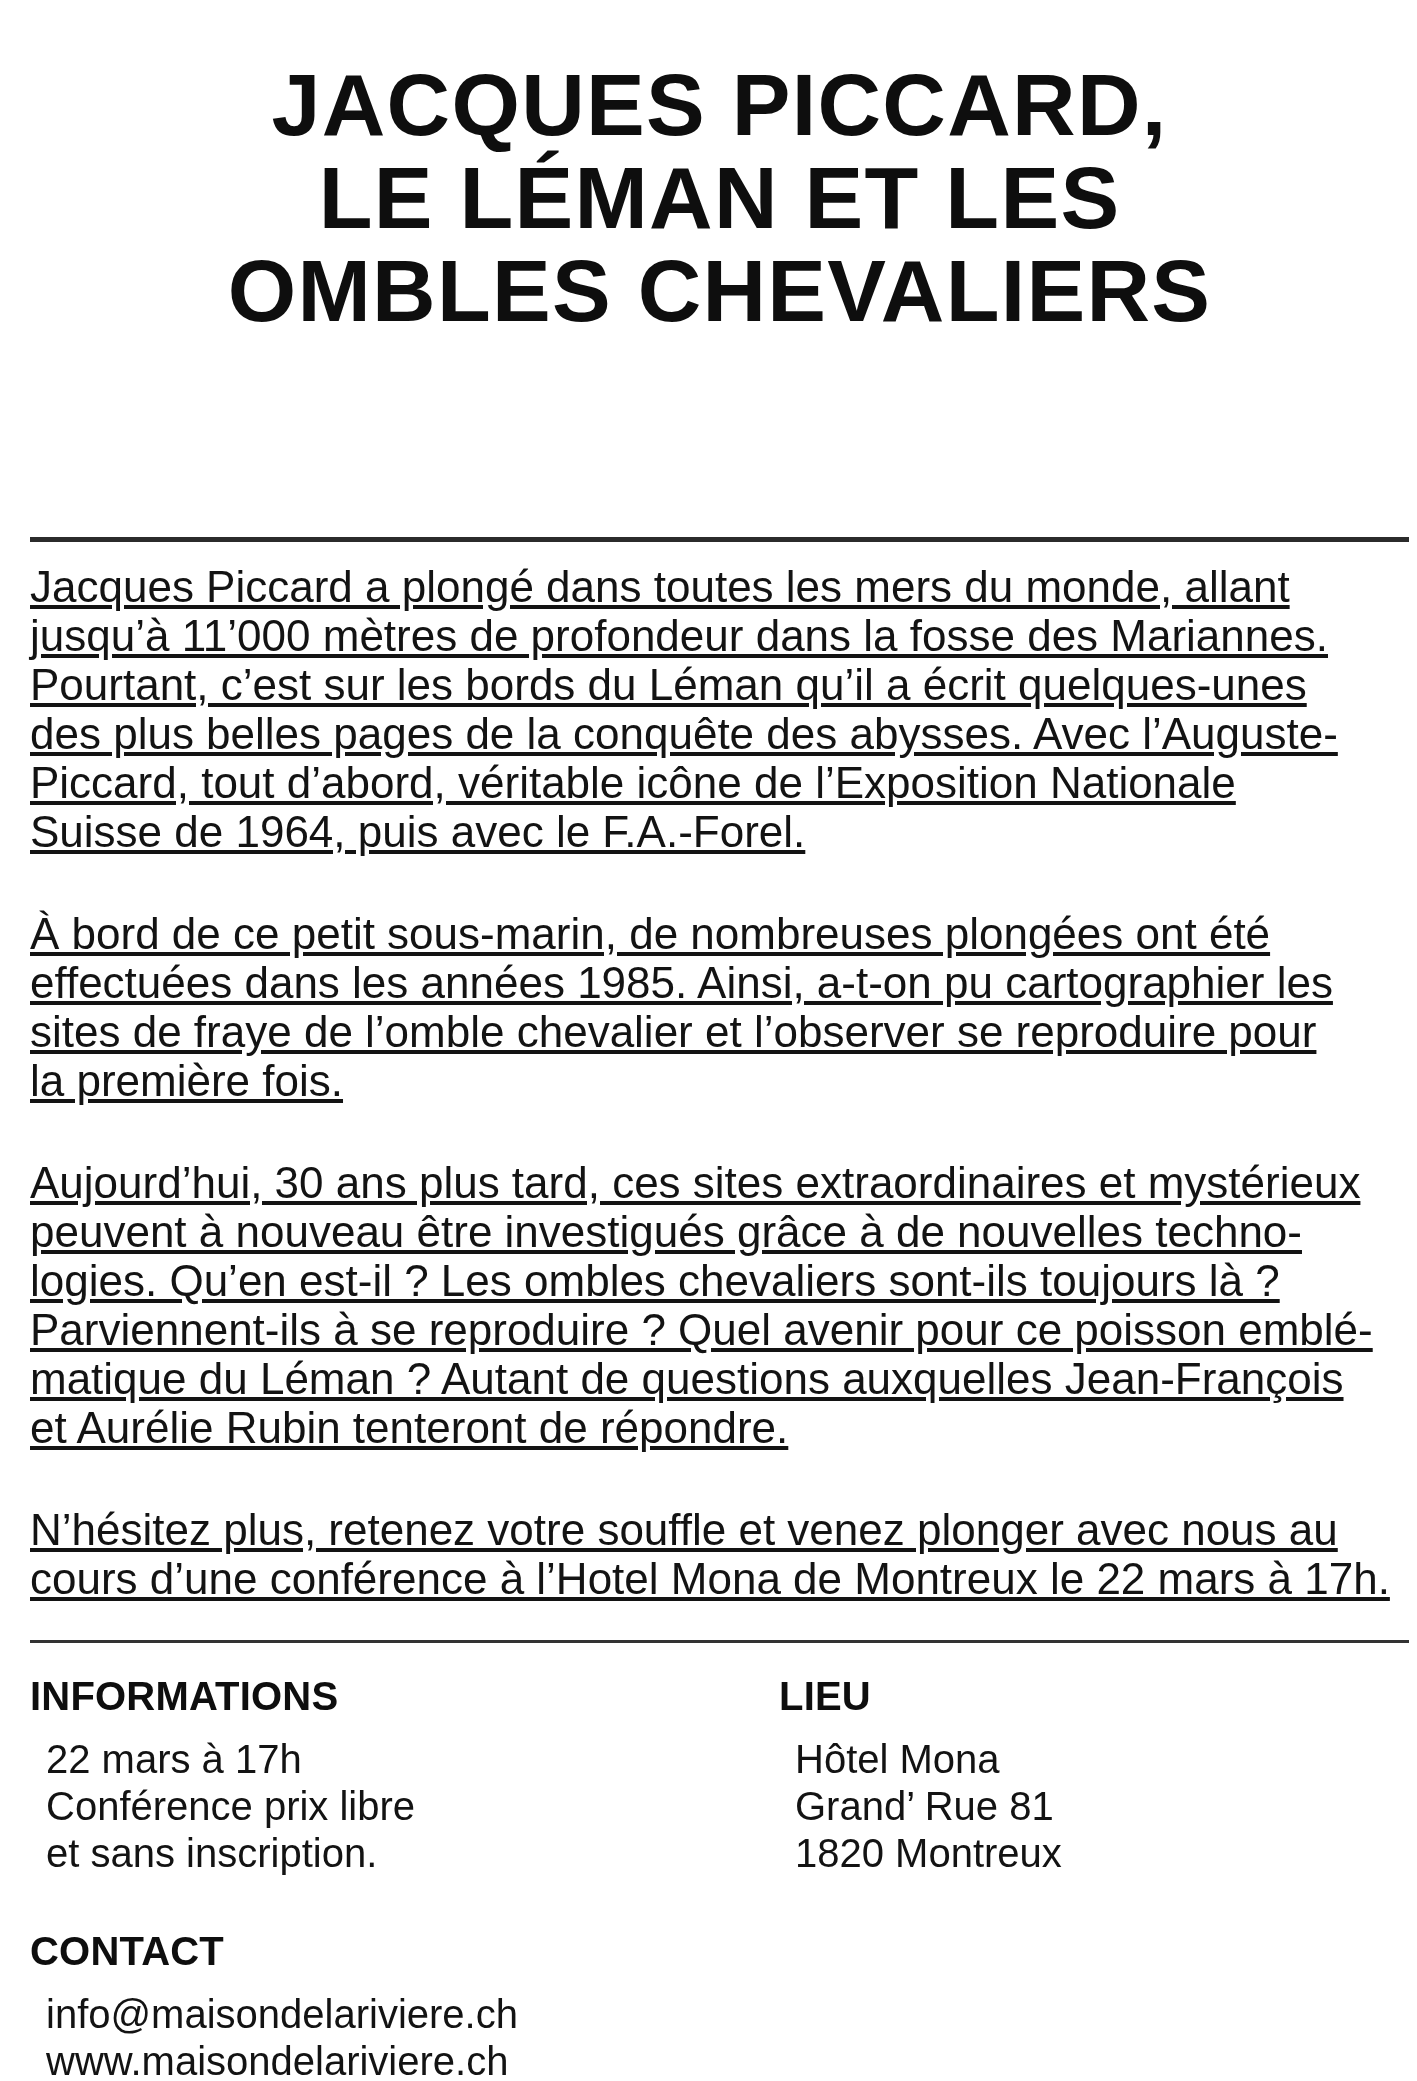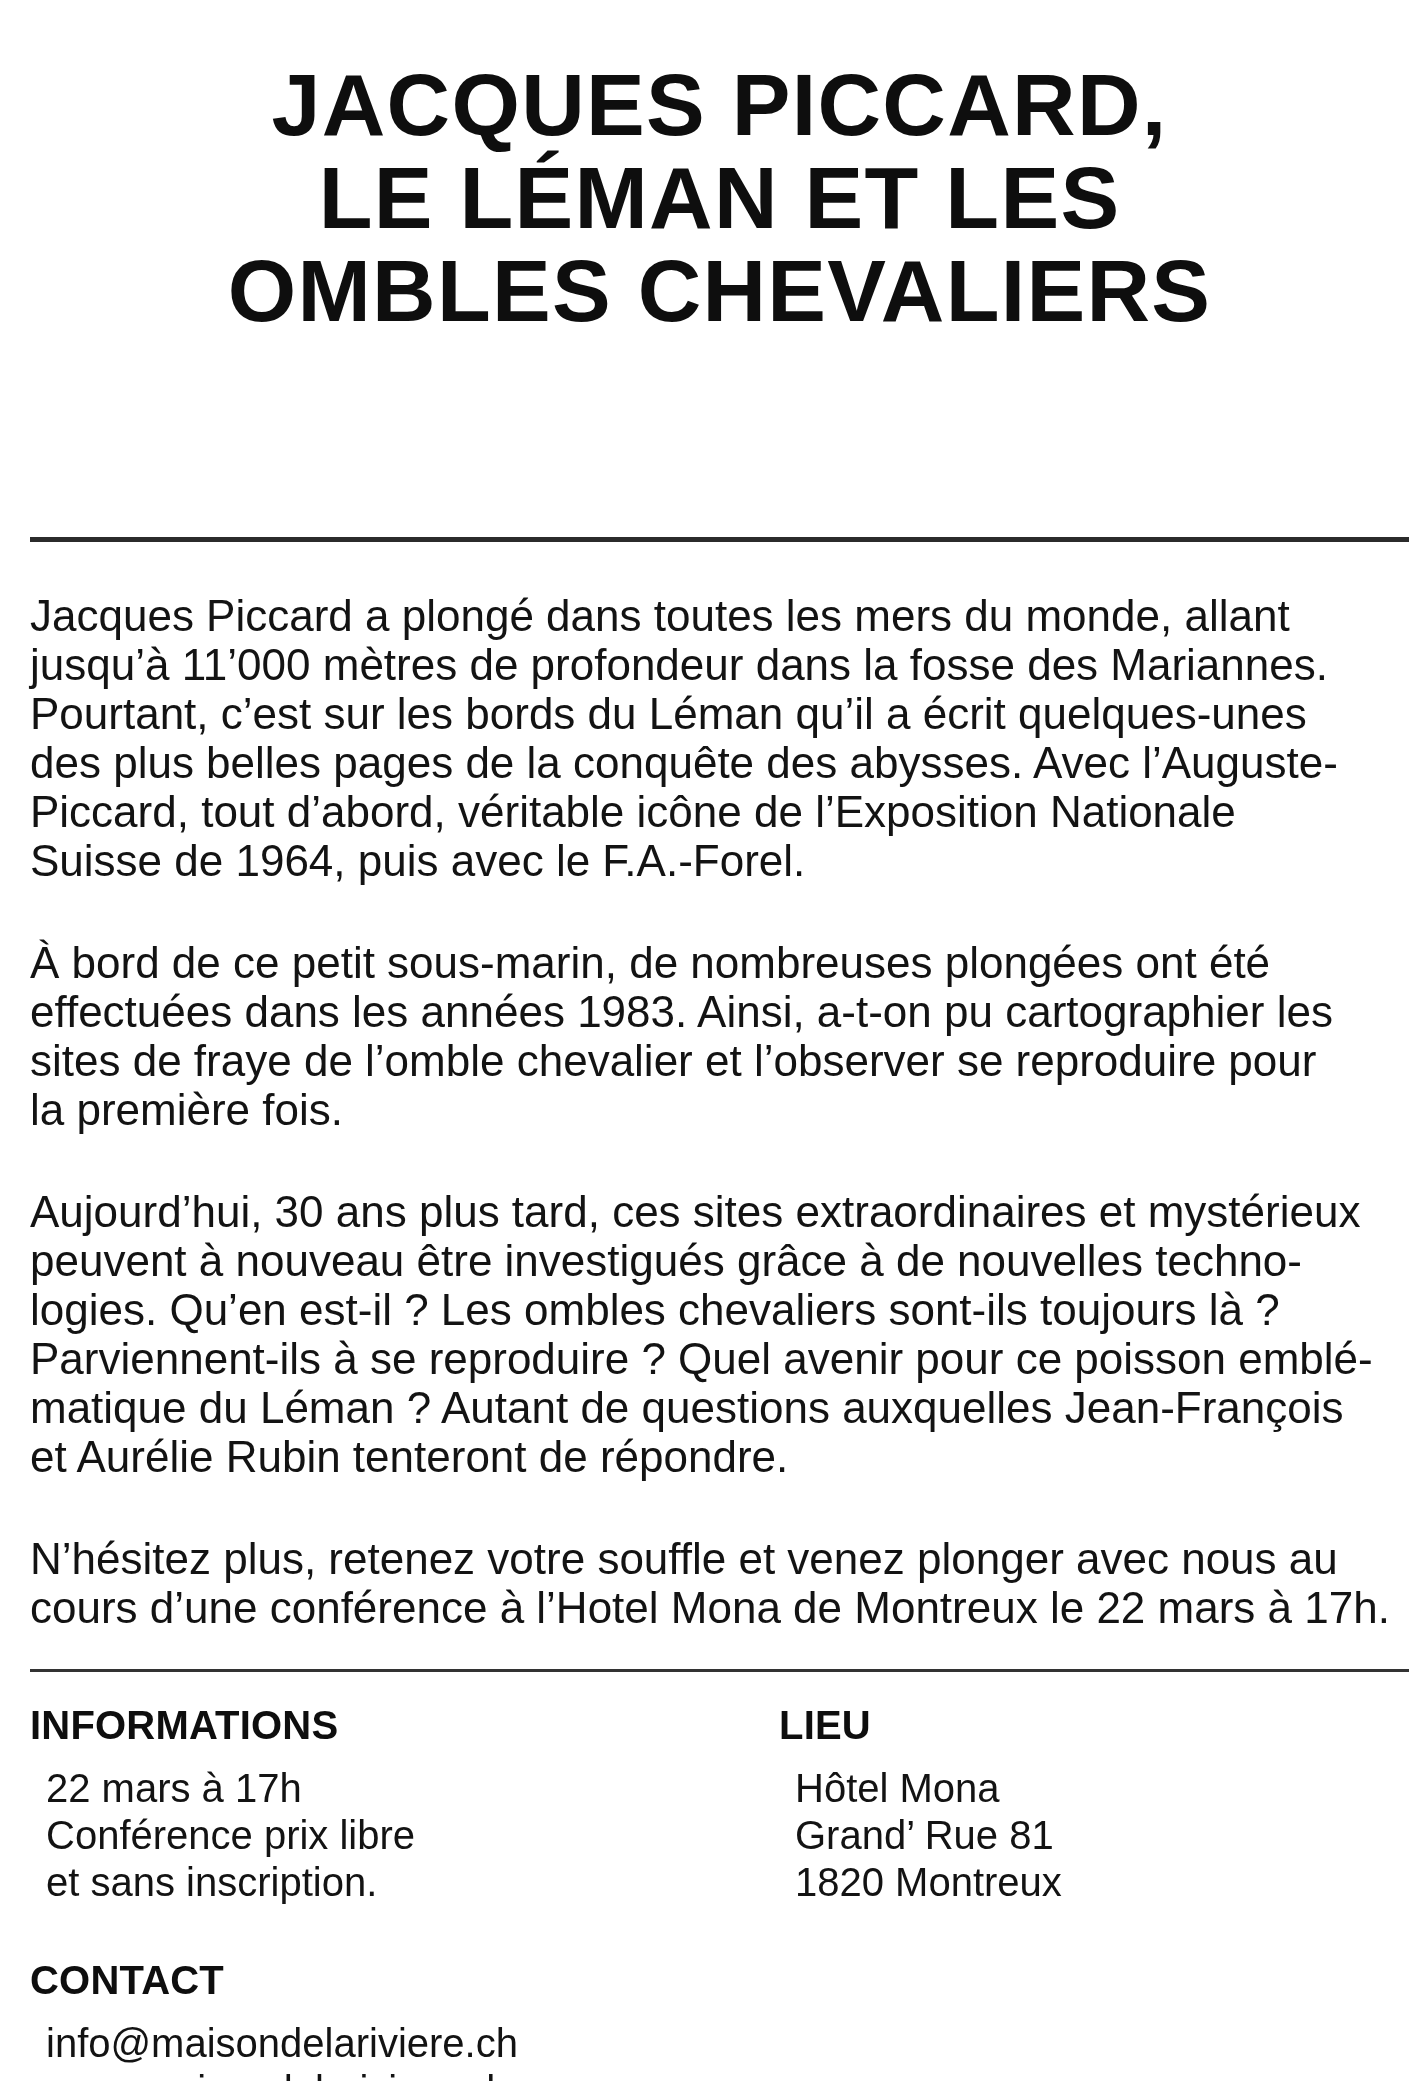--- a/index.html
+++ b/index.html
@@ -40,21 +40,22 @@
   .rule-top {
     height: 5px;
     margin-top: 200px;
   }
   .rule-bottom {
     height: 3px;
     margin-top: 37px;
     background: #333333;
   }
   .body-text {
-    margin-top: 49px;
+    margin-top: 20px;
+    text-decoration: underline;
   }
   .body-text p {
     margin: 0;
     font-size: 44px;
     line-height: 49px;
     white-space: pre-line;
   }
   .body-text p + p {
     margin-top: 53px;
   }
@@ -103,21 +104,21 @@
   <div class="rule rule-top"></div>
 
   <div class="body-text">
     <p>Jacques Piccard a plongé dans toutes les mers du monde, allant
 jusqu’à 11’000 mètres de profondeur dans la fosse des Mariannes.
 Pourtant, c’est sur les bords du Léman qu’il a écrit quelques-unes
 des plus belles pages de la conquête des abysses. Avec l’Auguste-
 Piccard, tout d’abord, véritable icône de l’Exposition Nationale
 Suisse de 1964, puis avec le F.A.-Forel.</p>
     <p>À bord de ce petit sous-marin, de nombreuses plongées ont été
-effectuées dans les années 1983. Ainsi, a-t-on pu cartographier les
+effectuées dans les années 1985. Ainsi, a-t-on pu cartographier les
 sites de fraye de l’omble chevalier et l’observer se reproduire pour
 la première fois.</p>
     <p>Aujourd’hui, 30 ans plus tard, ces sites extraordinaires et mystérieux
 peuvent à nouveau être investigués grâce à de nouvelles techno-
 logies. Qu’en est-il ? Les ombles chevaliers sont-ils toujours là ?
 Parviennent-ils à se reproduire ? Quel avenir pour ce poisson emblé-
 matique du Léman ? Autant de questions auxquelles Jean-François
 et Aurélie Rubin tenteront de répondre.</p>
     <p>N’hésitez plus, retenez votre souffle et venez plonger avec nous au
 cours d’une conférence à l’Hotel Mona de Montreux le 22 mars à 17h.</p>

